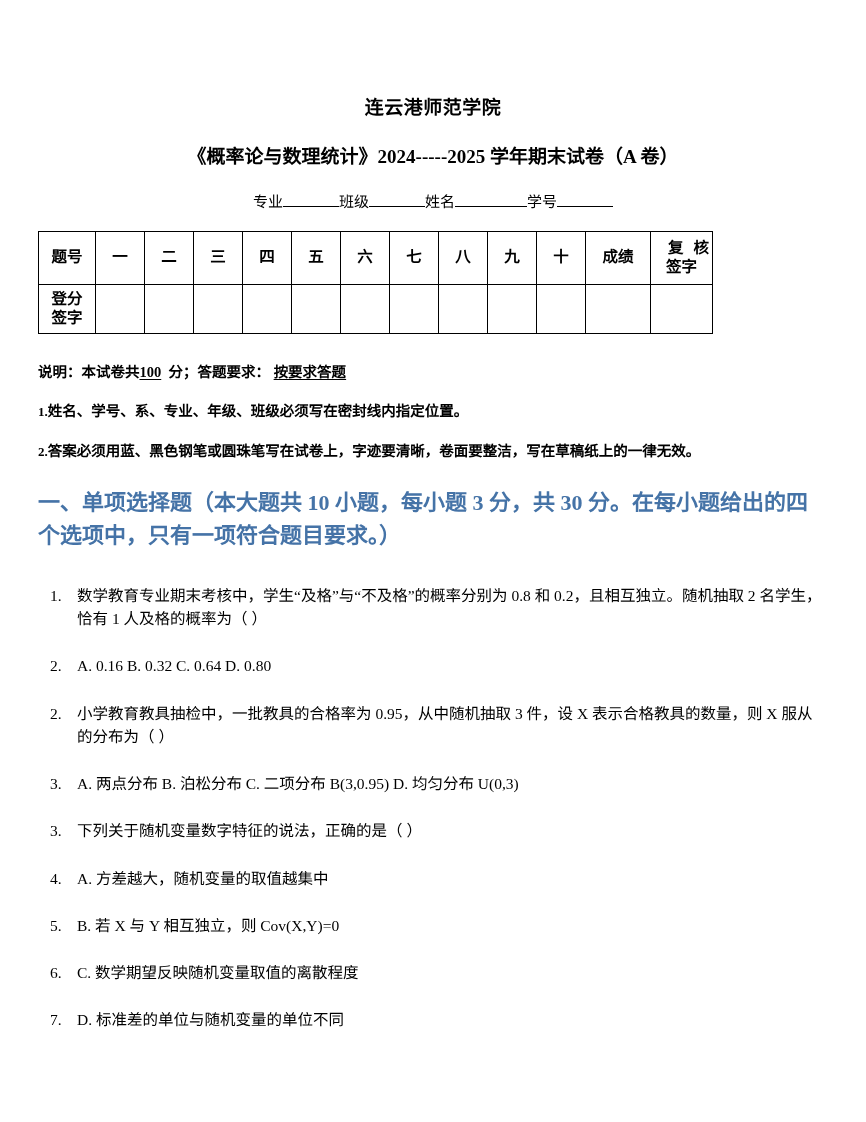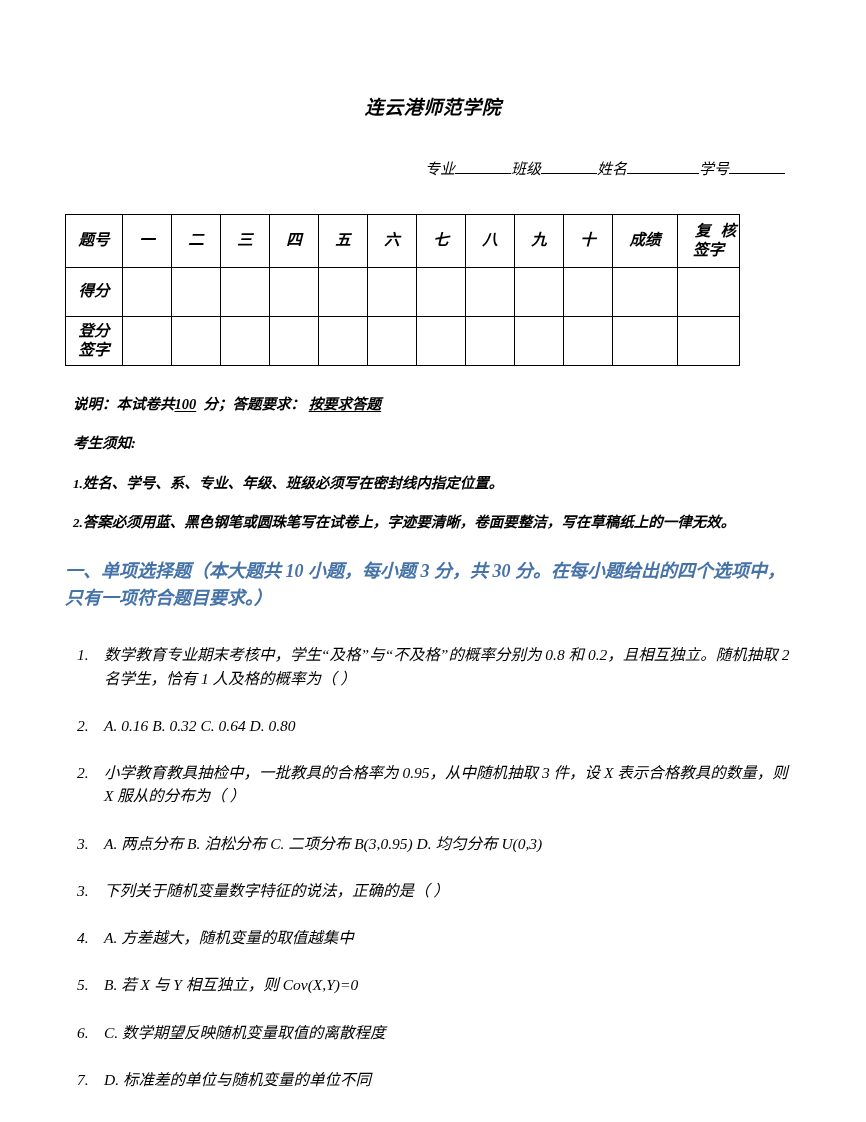--- a/index.html
+++ b/index.html
@@ -16,22 +16,21 @@
     color: #000000;
     overflow: hidden;
   }
 
   .page {
     position: absolute;
     left: 0; top: 0;
     width: 866px;
     height: 786px;
     box-sizing: border-box;
-    padding: 0 65px;
-    font-style: italic;
+    padding: 0 38px;
   }
 
   
   .school-title {
     text-align: center;
     font-size: 19px;
     font-weight: bold;
     letter-spacing: 0.5px;
     margin: 0;
     padding-top: 97px;
@@ -42,23 +41,23 @@
     font-size: 19px;
     font-weight: bold;
     margin: 0;
     padding-top: 26px;
     line-height: 1.2;
     white-space: nowrap;
   }
 
   
   .info-line {
-    text-align: right;
+    text-align: center;
     font-size: 15px;
-    margin: 16px;
+    margin: 0;
     padding-top: 24px;
     line-height: 1.2;
     white-space: nowrap;
   }
   .info-line .blank {
     display: inline-block;
     border-bottom: 1px solid #000;
     vertical-align: baseline;
   }
   .blank-w1 { width: 56px; }
@@ -93,32 +92,32 @@
   .col-sign  { width: 61px; }
   .sign-head { letter-spacing: 3px; text-align: right; }
 
   
   .notes {
     padding-top: 27px;
     font-size: 14.5px;
     font-weight: bold;
     line-height: 1.55;
   }
-  .note-row { margin: 0 0 17px 8px; }
+  .note-row { margin: 0 0 17px 0; }
   .note-row:last-child { margin-bottom: 0; }
   .uline {
     text-decoration: underline;
     text-underline-offset: 2px;
   }
   .note-idx { font-size: 13px; }
 
   
   .section-heading {
     color: #4573A7;
-    font-size: 18px;
+    font-size: 22px;
     font-weight: bold;
     line-height: 1.52;
     margin: 0;
     padding-top: 24px;
     padding-right: 6px;
   }
 
   
   ol.qlist {
     list-style: none;
@@ -145,20 +144,21 @@
     margin-top: 24px;
   }
 </style>
 </head>
 <body>
 
 <div class="page">
 
   <div class="school-title">连云港师范学院</div>
 
+  <div class="paper-title">《概率论与数理统计》2024-----2025 学年期末试卷（A 卷）</div>
 
   <div class="info-line">
     <span>专业</span><span class="blank blank-w1"></span><span>班级</span><span class="blank blank-w2"></span><span>姓名</span><span class="blank blank-w3"></span><span>学号</span><span class="blank blank-w4"></span>
   </div>
 
   <div class="score-table-wrap">
     <table class="score-table">
       <tbody>
         <tr class="row-head">
           <td class="col-label">题号</td>
@@ -172,35 +172,20 @@
           <td class="col-num">八</td>
           <td class="col-num">九</td>
           <td class="col-num">十</td>
           <td class="col-total">成绩</td>
           <td class="col-sign">
             <div class="sign-head">复 核</div>
             <div>签字</div>
           </td>
         </tr>
         <tr class="row-body">
-          <td class="col-label">得分</td>
-          <td></td>
-          <td></td>
-          <td></td>
-          <td></td>
-          <td></td>
-          <td></td>
-          <td></td>
-          <td></td>
-          <td></td>
-          <td></td>
-          <td></td>
-          <td></td>
-        </tr>
-        <tr class="row-body">
           <td class="col-label">
             <div>登分</div>
             <div>签字</div>
           </td>
           <td></td>
           <td></td>
           <td></td>
           <td></td>
           <td></td>
           <td></td>
@@ -210,21 +195,20 @@
           <td></td>
           <td></td>
           <td></td>
         </tr>
       </tbody>
     </table>
   </div>
 
   <div class="notes">
     <div class="note-row"><span>说明：本试卷共</span><span class="uline">100</span>&nbsp;&nbsp;<span>分；答题要求：</span>&nbsp;<span class="uline">按要求答题</span></div>
-    <div class="note-row">考生须知:</div>
     <div class="note-row"><span class="note-idx">1.</span><span>姓名、学号、系、专业、年级、班级必须写在密封线内指定位置。</span></div>
     <div class="note-row"><span class="note-idx">2.</span><span>答案必须用蓝、黑色钢笔或圆珠笔写在试卷上，字迹要清晰，卷面要整洁，写在草稿纸上的一律无效。</span></div>
   </div>
 
   <div class="section-heading">一、单项选择题（本大题共 10 小题，每小题 3 分，共 30 分。在每小题给出的四个选项中，只有一项符合题目要求。）</div>
 
   <ol class="qlist">
     <li>
         <span class="marker">1.</span>
         <span class="qtext">数学教育专业期末考核中，学生“及格”与“不及格”的概率分别为 0.8 和 0.2，且相互独立。随机抽取 2 名学生，恰有 1 人及格的概率为（ ）</span>

